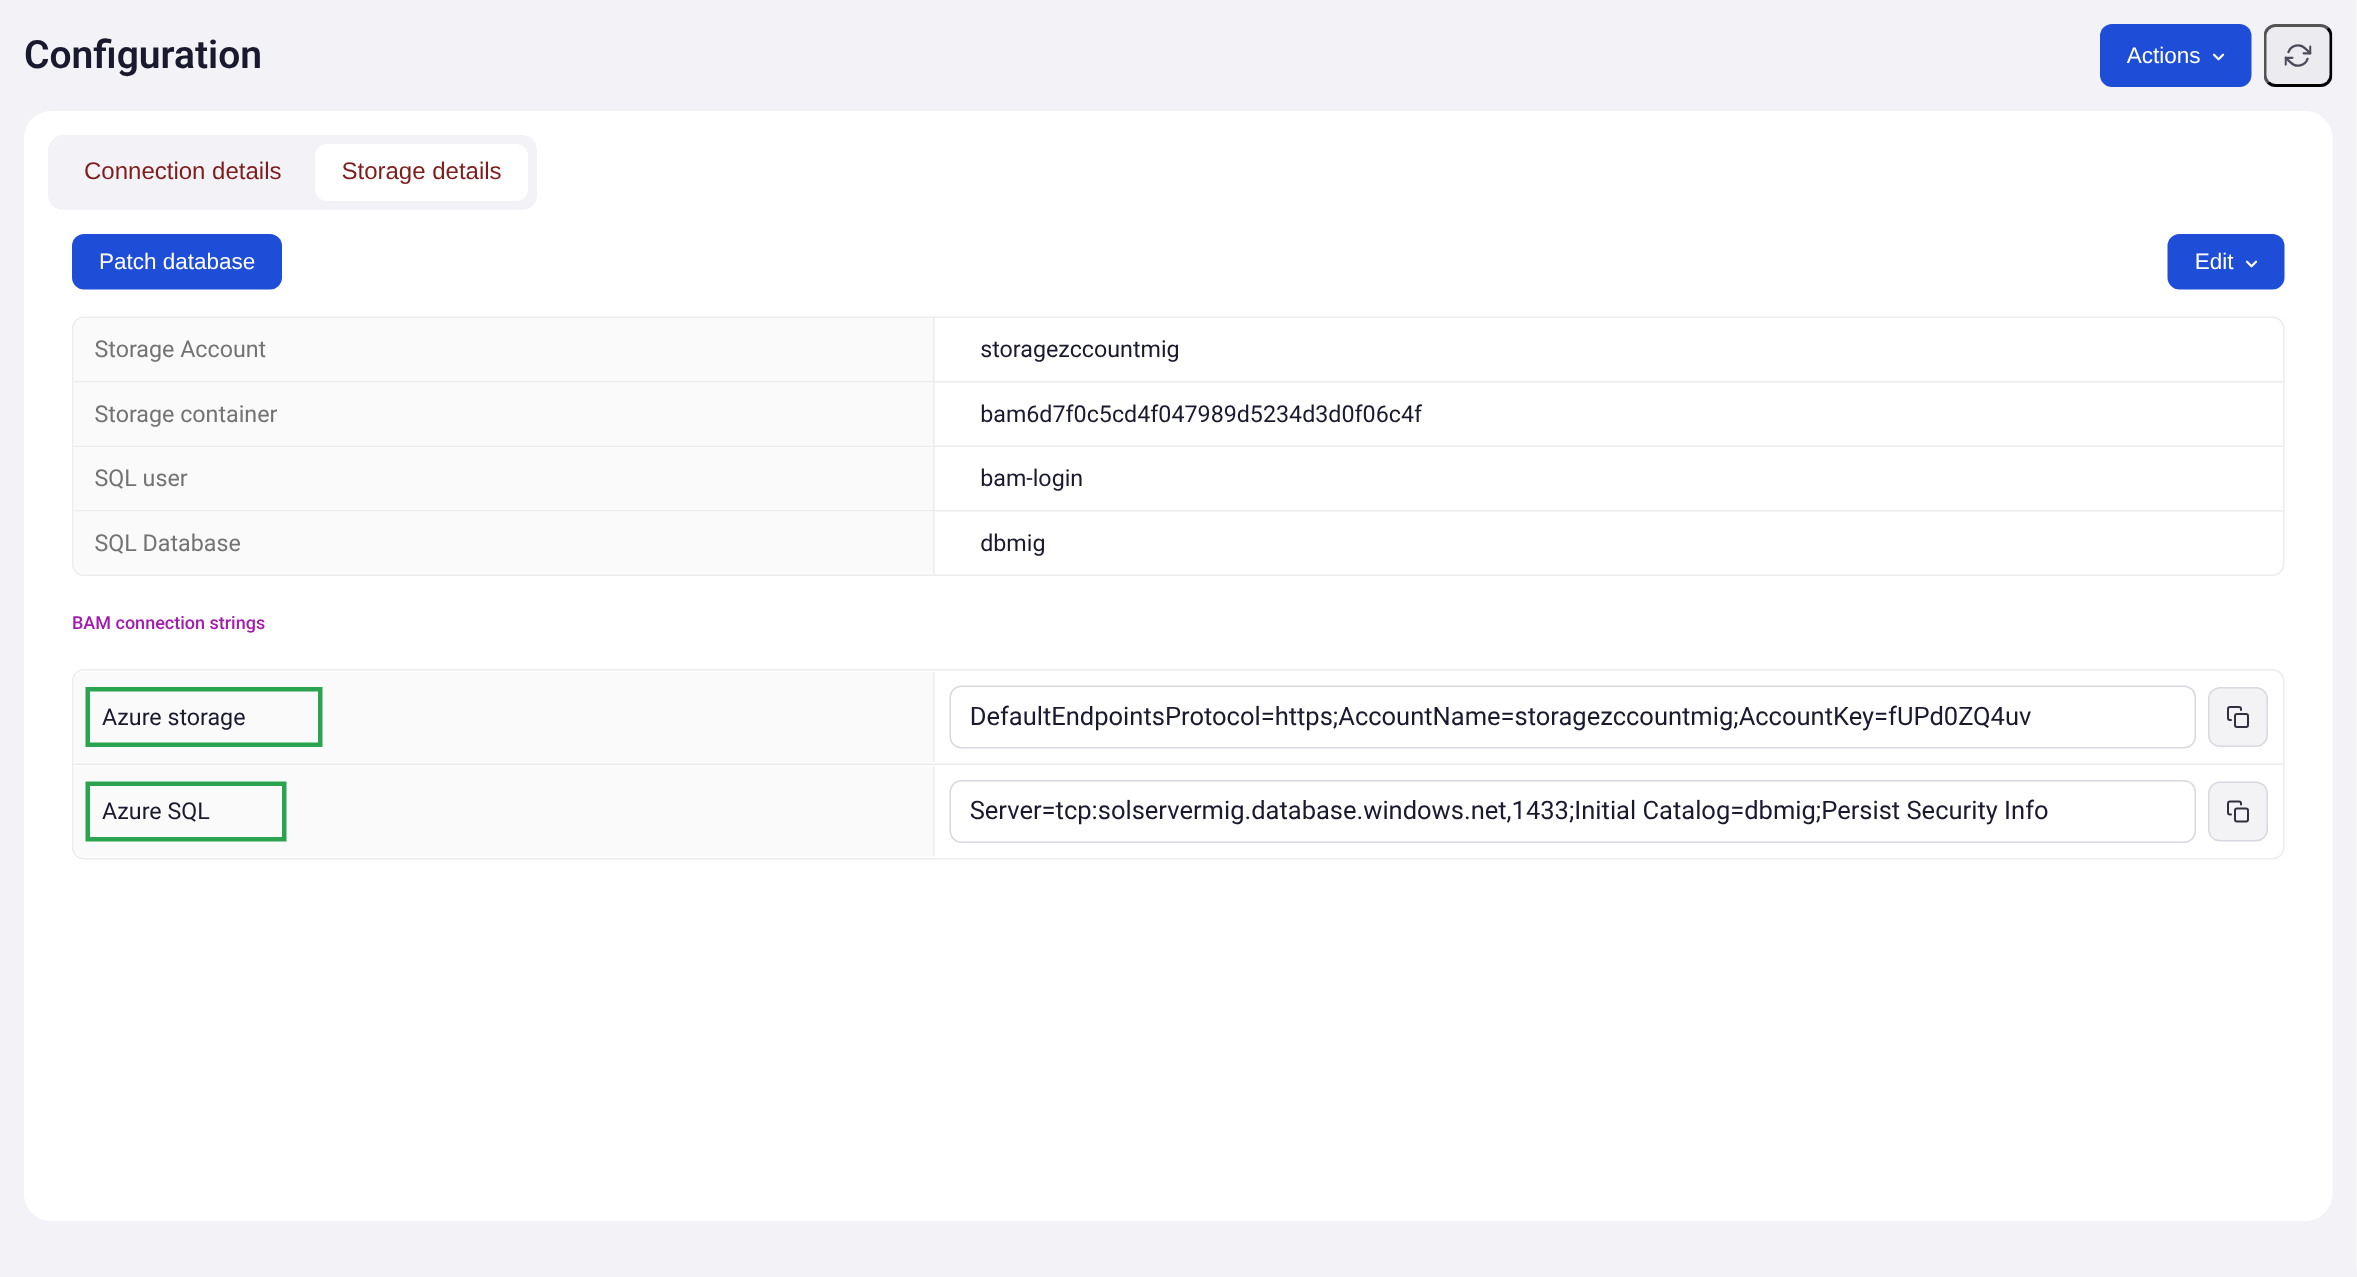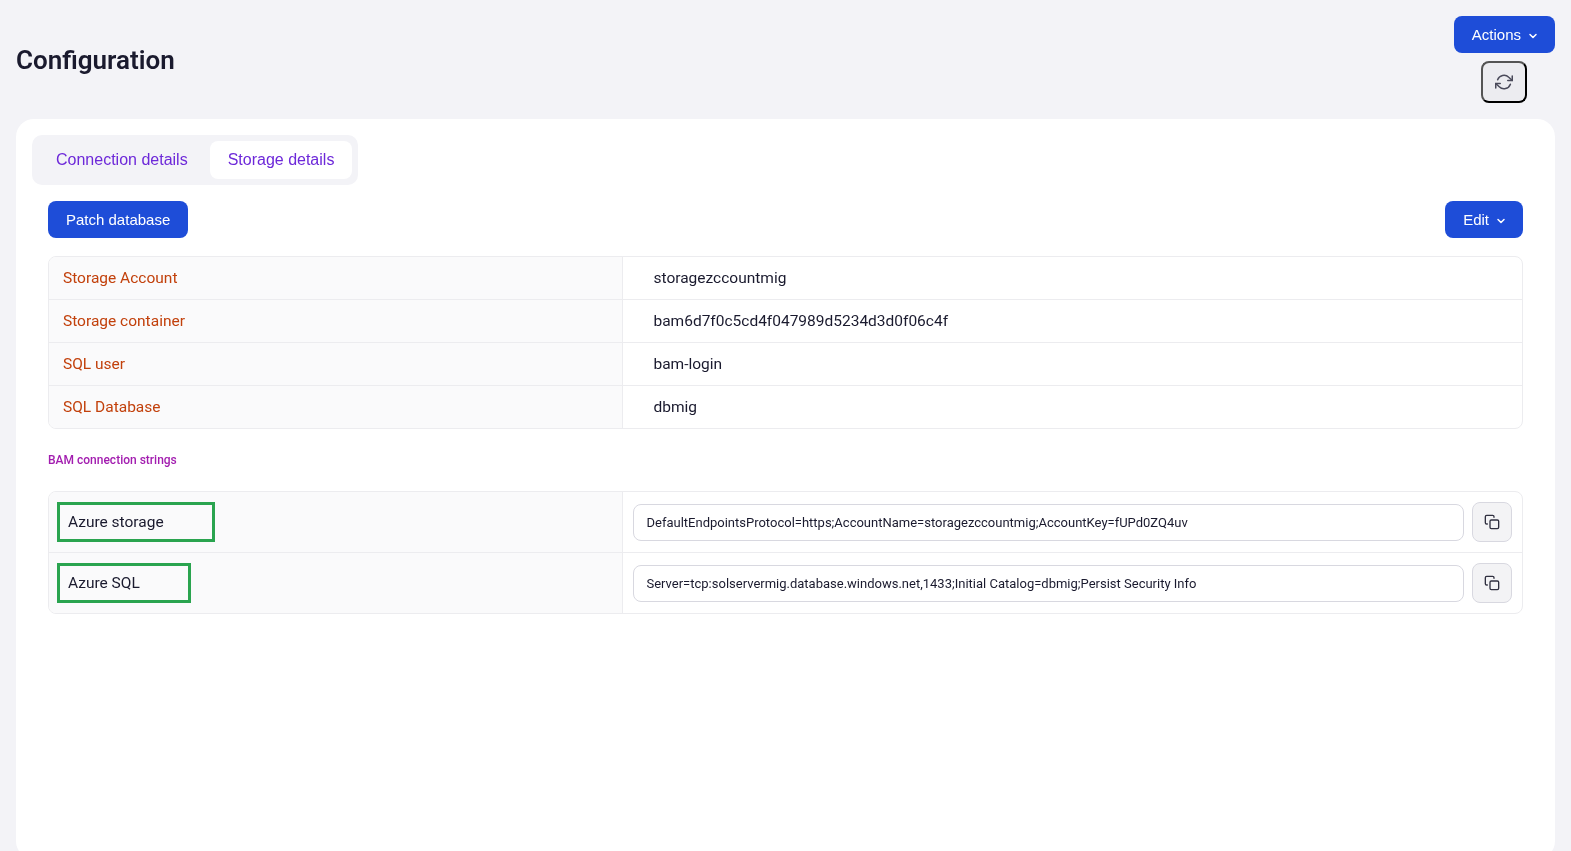--- a/index.html
+++ b/index.html
@@ -17,22 +17,20 @@
     padding: 16px 16px 8px 16px;
   }
   .page-title {
     font-size: 26px;
     font-weight: 600;
     color: #1a1a2e;
   }
   .header-actions {
     display: flex;
     gap: 8px;
-    align-items: center;
-    flex-direction: column;
   }
   .btn {
     display: inline-flex;
     align-items: center;
     justify-content: center;
     gap: 6px;
     border-radius: 8px;
     font-size: 15px;
     font-weight: 500;
     cursor: pointer;
@@ -71,21 +69,21 @@
     margin: 16px;
     padding: 6px;
     display: flex;
     gap: 4px;
     width: fit-content;
   }
   .tab {
     padding: 10px 18px;
     border-radius: 8px;
     font-size: 16px;
-    color: #6d28d9;
+    color: #7f1d1d;
     cursor: pointer;
     background: transparent;
     border: none;
   }
   .tab.active {
     background: #fff;
   }
 
   .action-row {
     display: flex;
@@ -104,21 +102,21 @@
   .data-row {
     display: flex;
     border-bottom: 1px solid #ececef;
   }
   .data-row:last-child { border-bottom: none; }
   .data-label {
     width: 39%;
     padding: 12px 14px;
     background: #fafafb;
     border-right: 1px solid #ececef;
-    color: #c2410c;
+    color: #737373;
     font-size: 15.5px;
   }
   .data-value {
     flex: 1;
     padding: 12px 30px;
     color: #1a1a2e;
     font-size: 15.5px;
   }
 
   .section-heading {
@@ -161,21 +159,21 @@
     display: flex;
     align-items: center;
     gap: 8px;
     padding: 10px 10px 10px 10px;
   }
   .conn-input {
     flex: 1;
     padding: 10px 12px;
     border: 1px solid #d8d8e0;
     border-radius: 8px;
-    font-size: 13px;
+    font-size: 17px;
     color: #1a1a2e;
     background: #fff;
     overflow: hidden;
     white-space: nowrap;
     text-overflow: clip;
     font-family: inherit;
   }
   .copy-btn {
     width: 40px;
     height: 40px;

